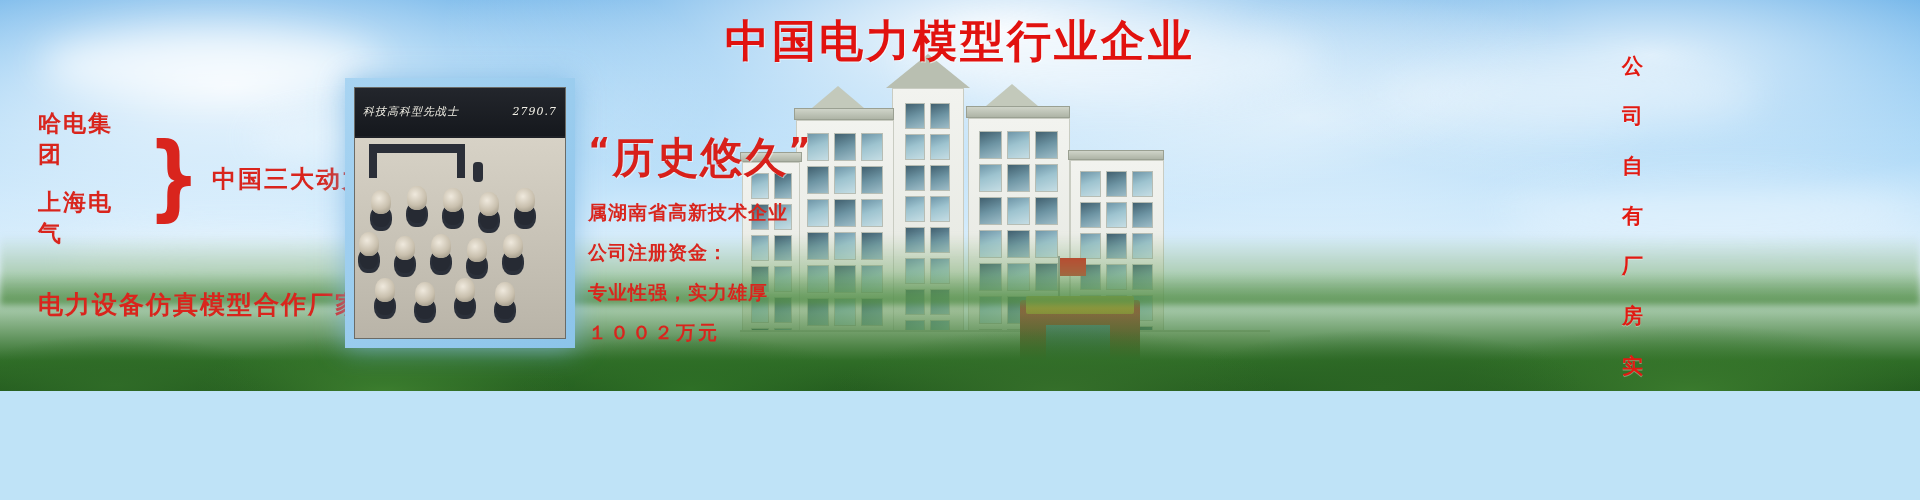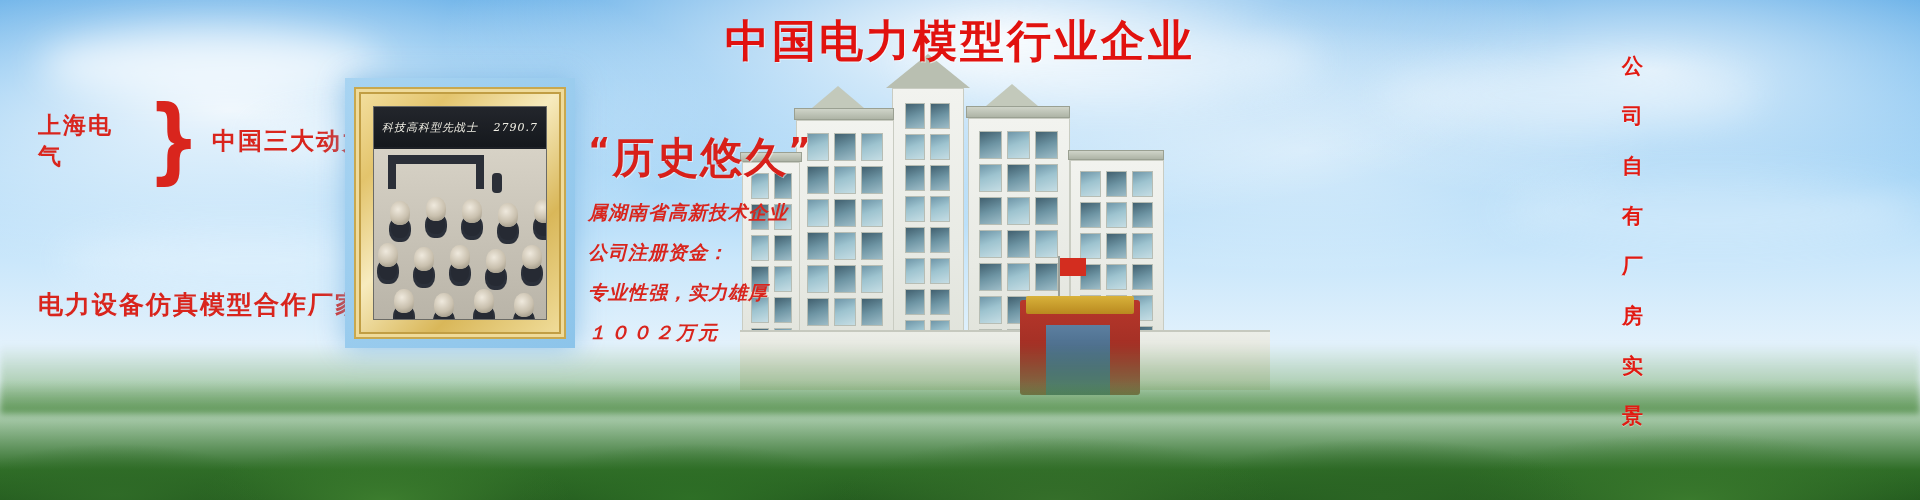--- a/index.html
+++ b/index.html
@@ -4,21 +4,21 @@
 <style>
   * { margin:0; padding:0; box-sizing:border-box; }
   html,body { width:1920px; height:500px; overflow:hidden; }
   body {
     font-family:"Liberation Sans", sans-serif;
     background:#bfe3f7;
   }
 
   #banner {
     position:relative;
-    width:1920px; height:500px;
+    width:1920px; height:391px;
     overflow:hidden;
     background:
       radial-gradient(ellipse 900px 300px at 52% 8%, rgba(255,255,255,0.95) 0%, rgba(255,255,255,0.0) 62%),
       radial-gradient(ellipse 700px 240px at 12% 22%, rgba(255,255,255,0.85) 0%, rgba(255,255,255,0.0) 70%),
       radial-gradient(ellipse 620px 200px at 86% 14%, rgba(255,255,255,0.75) 0%, rgba(255,255,255,0.0) 68%),
       radial-gradient(ellipse 500px 180px at 68% 30%, rgba(255,255,255,0.55) 0%, rgba(255,255,255,0.0) 70%),
       linear-gradient(180deg,#5aa9e6 0%, #79bdef 16%, #a6d5f6 34%, #cae7fb 52%, #e4f2fc 70%, #eef7fd 84%, #dff0fa 100%);
   }
 
   
@@ -102,21 +102,21 @@
 
   
   #photo-frame {
     position:absolute; left:345px; top:78px; width:230px; height:270px;
     background:linear-gradient(135deg,#a8d4f2 0%,#8cc4ea 100%);
     padding:9px;
     box-shadow:0 0 26px rgba(120,180,225,0.75);
   }
   #photo-frame-inner {
     width:100%; height:100%;
-    padding:19px;
+    padding:0;
     background:
       linear-gradient(135deg,#f5e2a4 0%,#e3c46c 22%,#f7ebbe 45%,#d9b759 70%,#f2e0a0 100%);
     box-shadow:inset 0 0 0 2px #c9a84e, inset 0 0 0 5px #efdb9b, inset 0 0 0 7px #c19e44;
   }
   #photo-img {
     width:100%; height:100%;
     position:relative;
     overflow:hidden;
     background:linear-gradient(180deg,#1d2026 0%,#1d2026 20%, #d7d2c6 20%, #b9b4a8 100%);
     border:1px solid #6b6b66;
@@ -203,21 +203,20 @@
     white-space:nowrap;
   }
   .cline {
     color:#d9251d;
     font-family:"DejaVu Sans", sans-serif;
     font-weight:bold;
     font-size:19px;
     letter-spacing:1px;
     margin-top:14px;
     white-space:nowrap;
-    font-style:italic;
   }
   .cline.amt { letter-spacing:3px; }
 
   #right-vertical {
     position:absolute; left:1622px; top:52px;
     color:#e21a12;
     font-family:"DejaVu Sans", sans-serif;
     font-weight:bold;
     font-size:21px;
     display:flex; flex-direction:column; gap:22px;
@@ -368,20 +367,21 @@
   <div id="gate-door"></div>
 
   <div id="greenery-far"></div>
   <div id="greenery"></div>
 
   <div id="main-title">中国电力模型行业企业</div>
 
   <div id="left-block">
     <div id="left-rows">
       <div id="three-names">
+        <div>哈电集团</div>
         <div>上海电气</div>
       </div>
       <div id="brace">}</div>
       <div id="three-power">中国三大动力</div>
     </div>
   </div>
   <div id="left-bottom">电力设备仿真模型合作厂家</div>
 
   <div id="photo-frame">
     <div id="photo-frame-inner">

